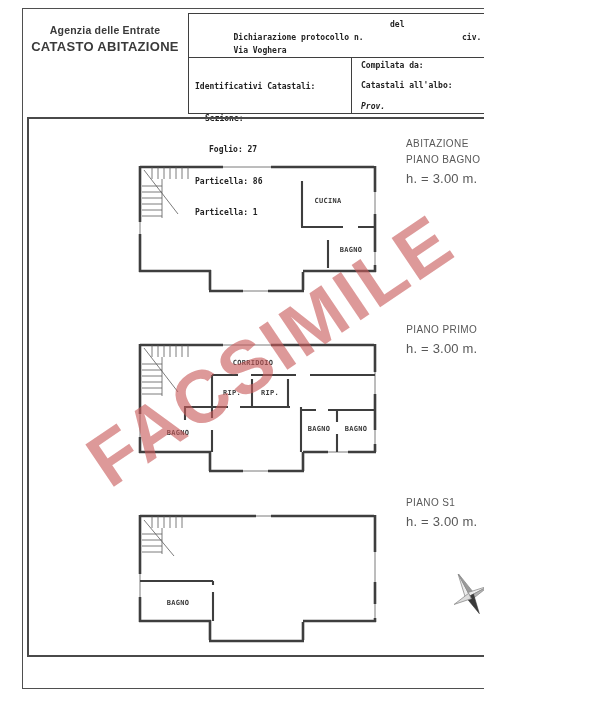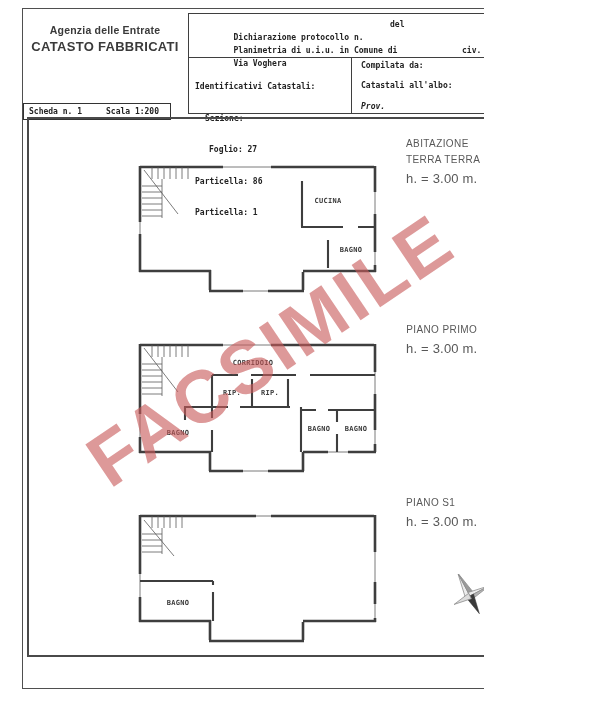--- a/index.html
+++ b/index.html
@@ -69,31 +69,28 @@
 </style>
 </head>
 <body>
 
 <div class="page">
 
   <div class="abs page-border"></div>
 
   <div class="abs agency">
     <div class="l1">Agenzia delle Entrate</div>
-    <div class="l2">CATASTO FABBRICATI</div>
+    <div class="l2">CATASTO ABITAZIONE</div>
   </div>
 
   <div class="abs decl-box">
     <div class="decl-top">
       <div class="row">
         <span>Dichiarazione protocollo n.</span>
         <span class="del">del</span>
-      </div>
-      <div class="row">
-        <span>Planimetria di u.i.u. in Comune di</span>
       </div>
       <div class="row">
         <span>Via Voghera</span>
         <span class="civ">civ. 51</span>
       </div>
     </div>
     <div class="decl-bottom">
       <div class="decl-col-left">
         <div>Identificativi Catastali:</div>
         <div class="indent1"><span>Sezione:</span> <span></span></div>
@@ -105,24 +102,20 @@
         <div class="r1">Compilata da:</div>
         <div class="r2">Catastali all'albo:</div>
         <div class="r3">
           <span>Prov.</span>
           <span>N.</span>
         </div>
       </div>
     </div>
   </div>
 
-  <div class="abs scheda-box">
-    <span class="s1">Scheda n. 1</span>
-    <span class="s2">Scala 1:200</span>
-  </div>
 
   <div class="abs plan-frame"></div>
 
   <svg class="abs plan-svg" style="left:138px;top:162px;" viewBox="0 0 240 132">
     <path class="thin" d="M85 5 H133 M237 30 V52 M237 90 V103 M130 129 H105 M2 60 V72"></path>
     <path class="walls" d="M2 5 H85 M133 5 H236 M237 4 V30 M237 52 V90 M237 103 V110 M238 109 H165 M165 110 V128 M166 129 H130 M105 129 H71 M72 128 V108 M73 109 H1 M2 110 V72 M2 60 V4"></path>
     <path class="walls-in" d="M164 19 V65 M163 65 H205 M220 65 H237 M190 78 V106"></path>
     <path class="stair" d="M14 5 V17 M20 5 V17 M26 5 V17 M32 5 V17 M38 5 V17 M44 5 V17 M50 5 V17 M4 24 H24 M4 30 H24 M4 36 H24 M4 42 H24 M4 48 H24 M4 54 H24 M24 17 V56 M6 8 L40 52"></path>
     <text class="room-label" x="190" y="41">CUCINA</text>
     <text class="room-label" x="213" y="90">BAGNO</text>
@@ -144,21 +137,21 @@
   <svg class="abs plan-svg" style="left:138px;top:512px;" viewBox="0 0 240 132">
     <path class="thin" d="M118 4 H133 M237 40 V70 M237 92 V106 M2 62 V85"></path>
     <path class="walls" d="M2 4 H118 M133 4 H236 M237 3 V40 M237 70 V92 M237 106 V110 M238 109 H165 M165 110 V128 M166 129 H71 M72 128 V108 M73 109 H1 M2 110 V85 M2 62 V3"></path>
     <path class="walls-in" d="M2 69 H75 M75 69 V73 M75 80 V109"></path>
     <path class="stair" d="M14 4 V16 M20 4 V16 M26 4 V16 M32 4 V16 M38 4 V16 M44 4 V16 M4 22 H24 M4 28 H24 M4 34 H24 M4 40 H24 M24 16 V42 M6 8 L36 44"></path>
     <text class="room-label" x="40" y="93">BAGNO</text>
   </svg>
 
   <div class="abs plan-title" style="left:406px;top:136px;">
     <div>ABITAZIONE</div>
-    <div>TERRA TERRA</div>
+    <div>PIANO BAGNO</div>
     <div class="hline">h. = 3.00 m.</div>
   </div>
   <div class="abs plan-title" style="left:406px;top:322px;text-align:center;">
     <div>PIANO PRIMO</div>
     <div class="hline">h. = 3.00 m.</div>
   </div>
   <div class="abs plan-title" style="left:406px;top:495px;">
     <div>PIANO S1</div>
     <div class="hline">h. = 3.00 m.</div>
   </div>

